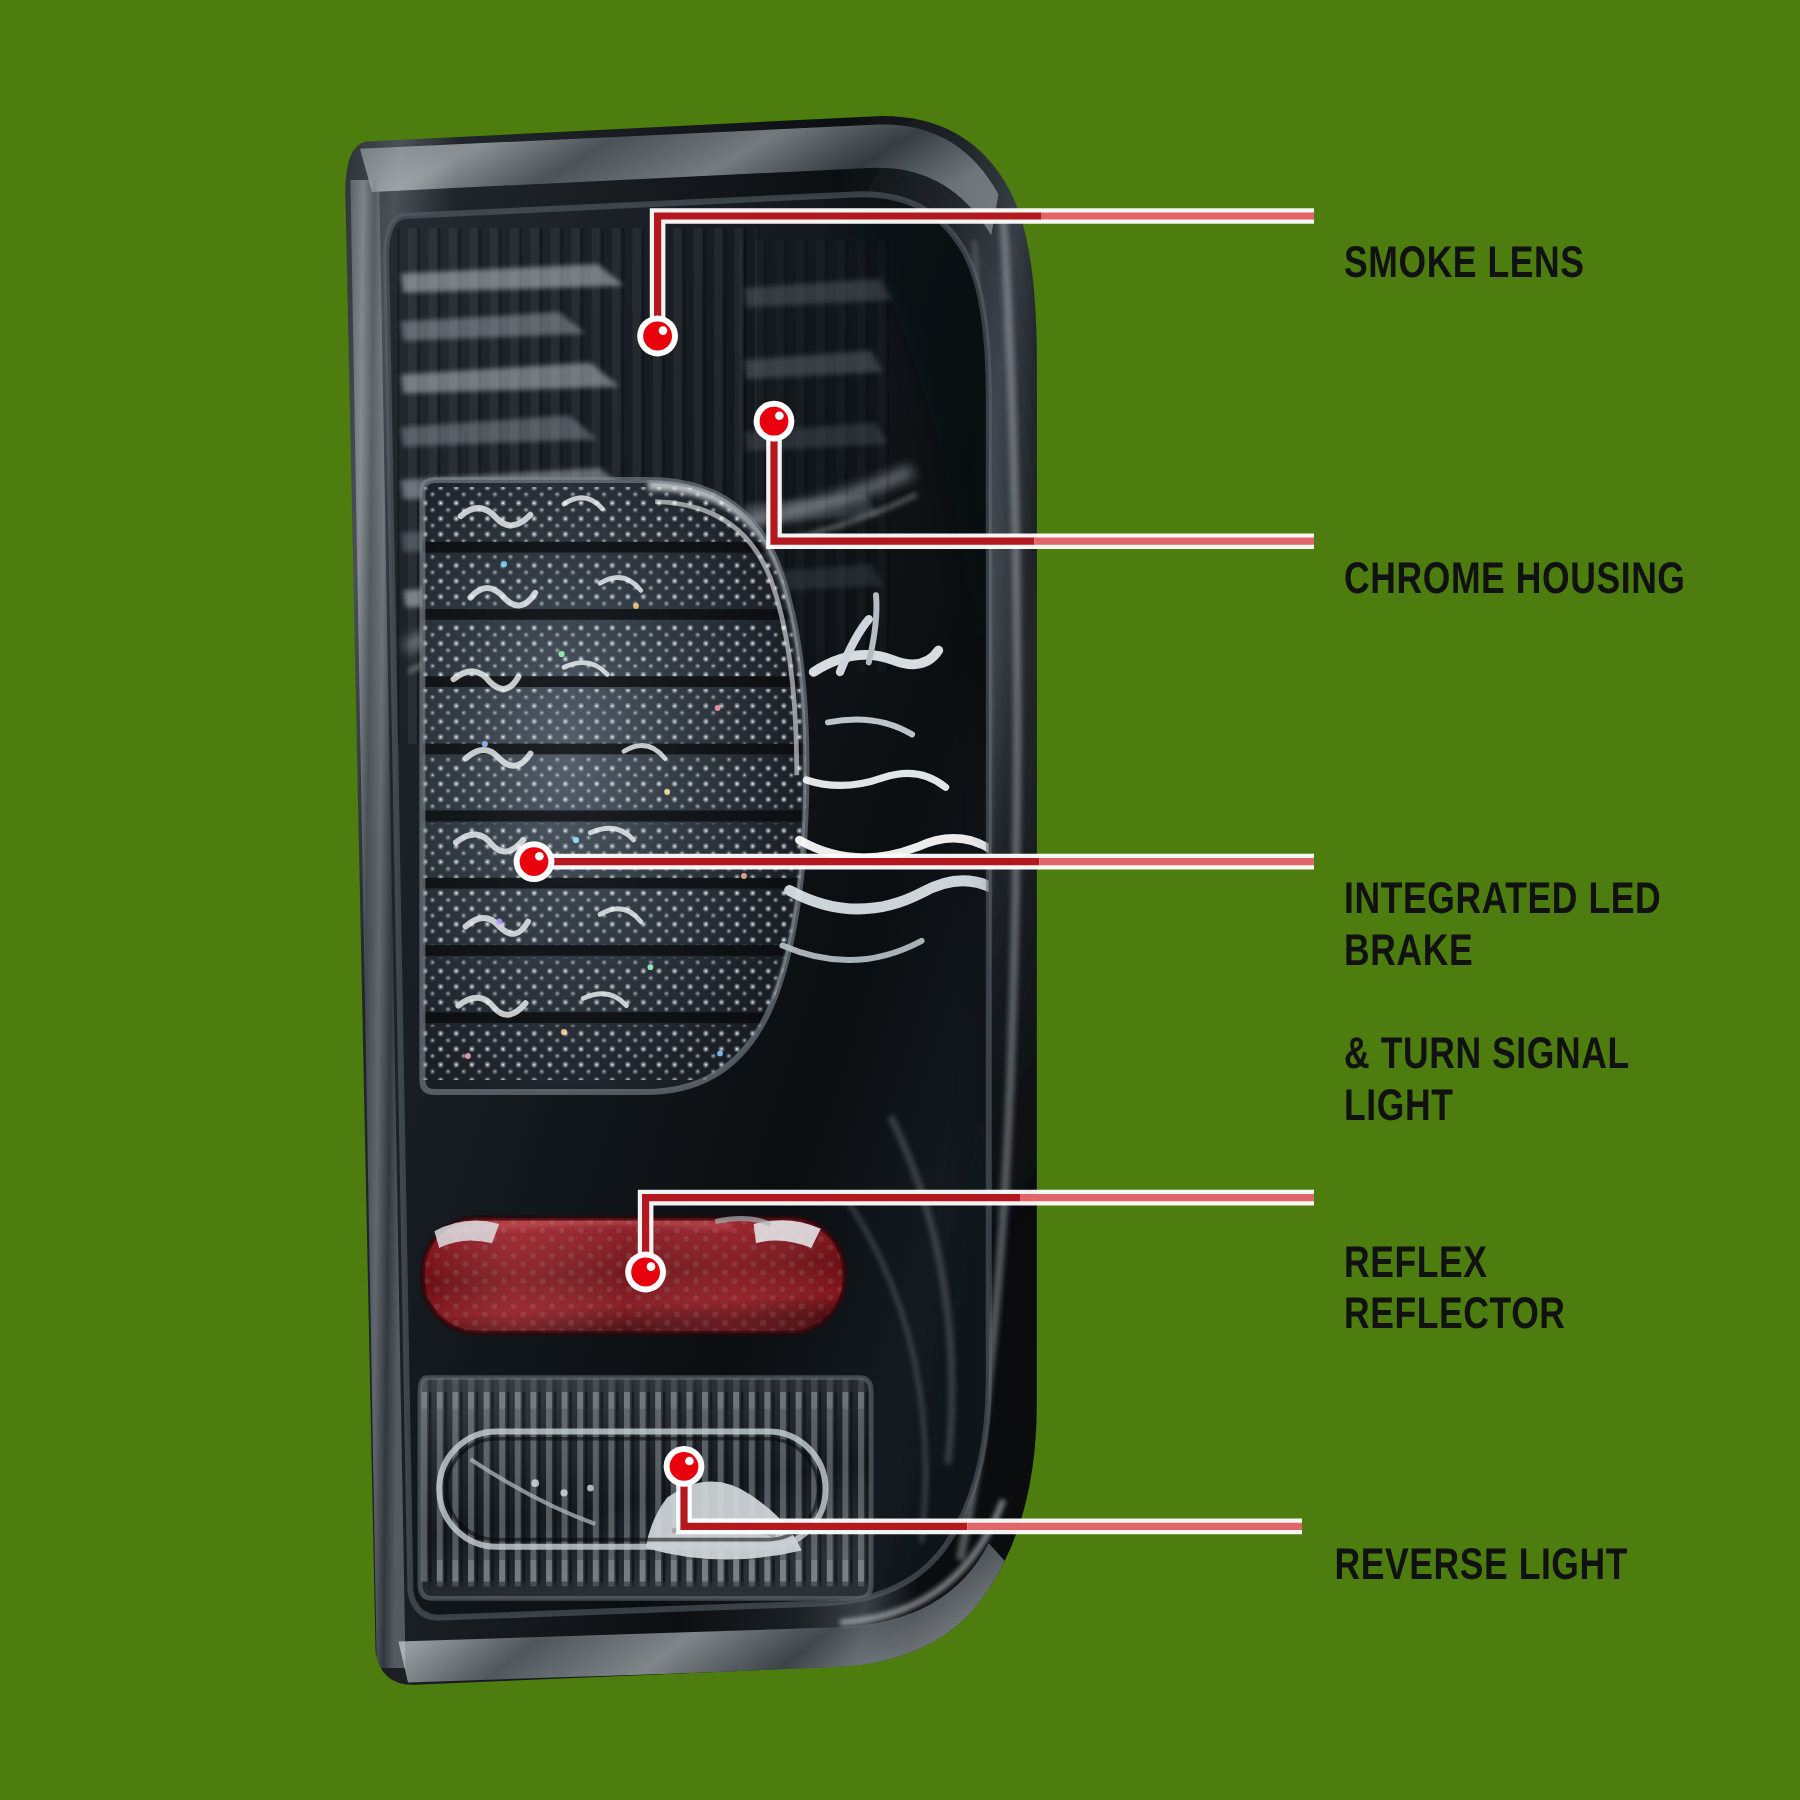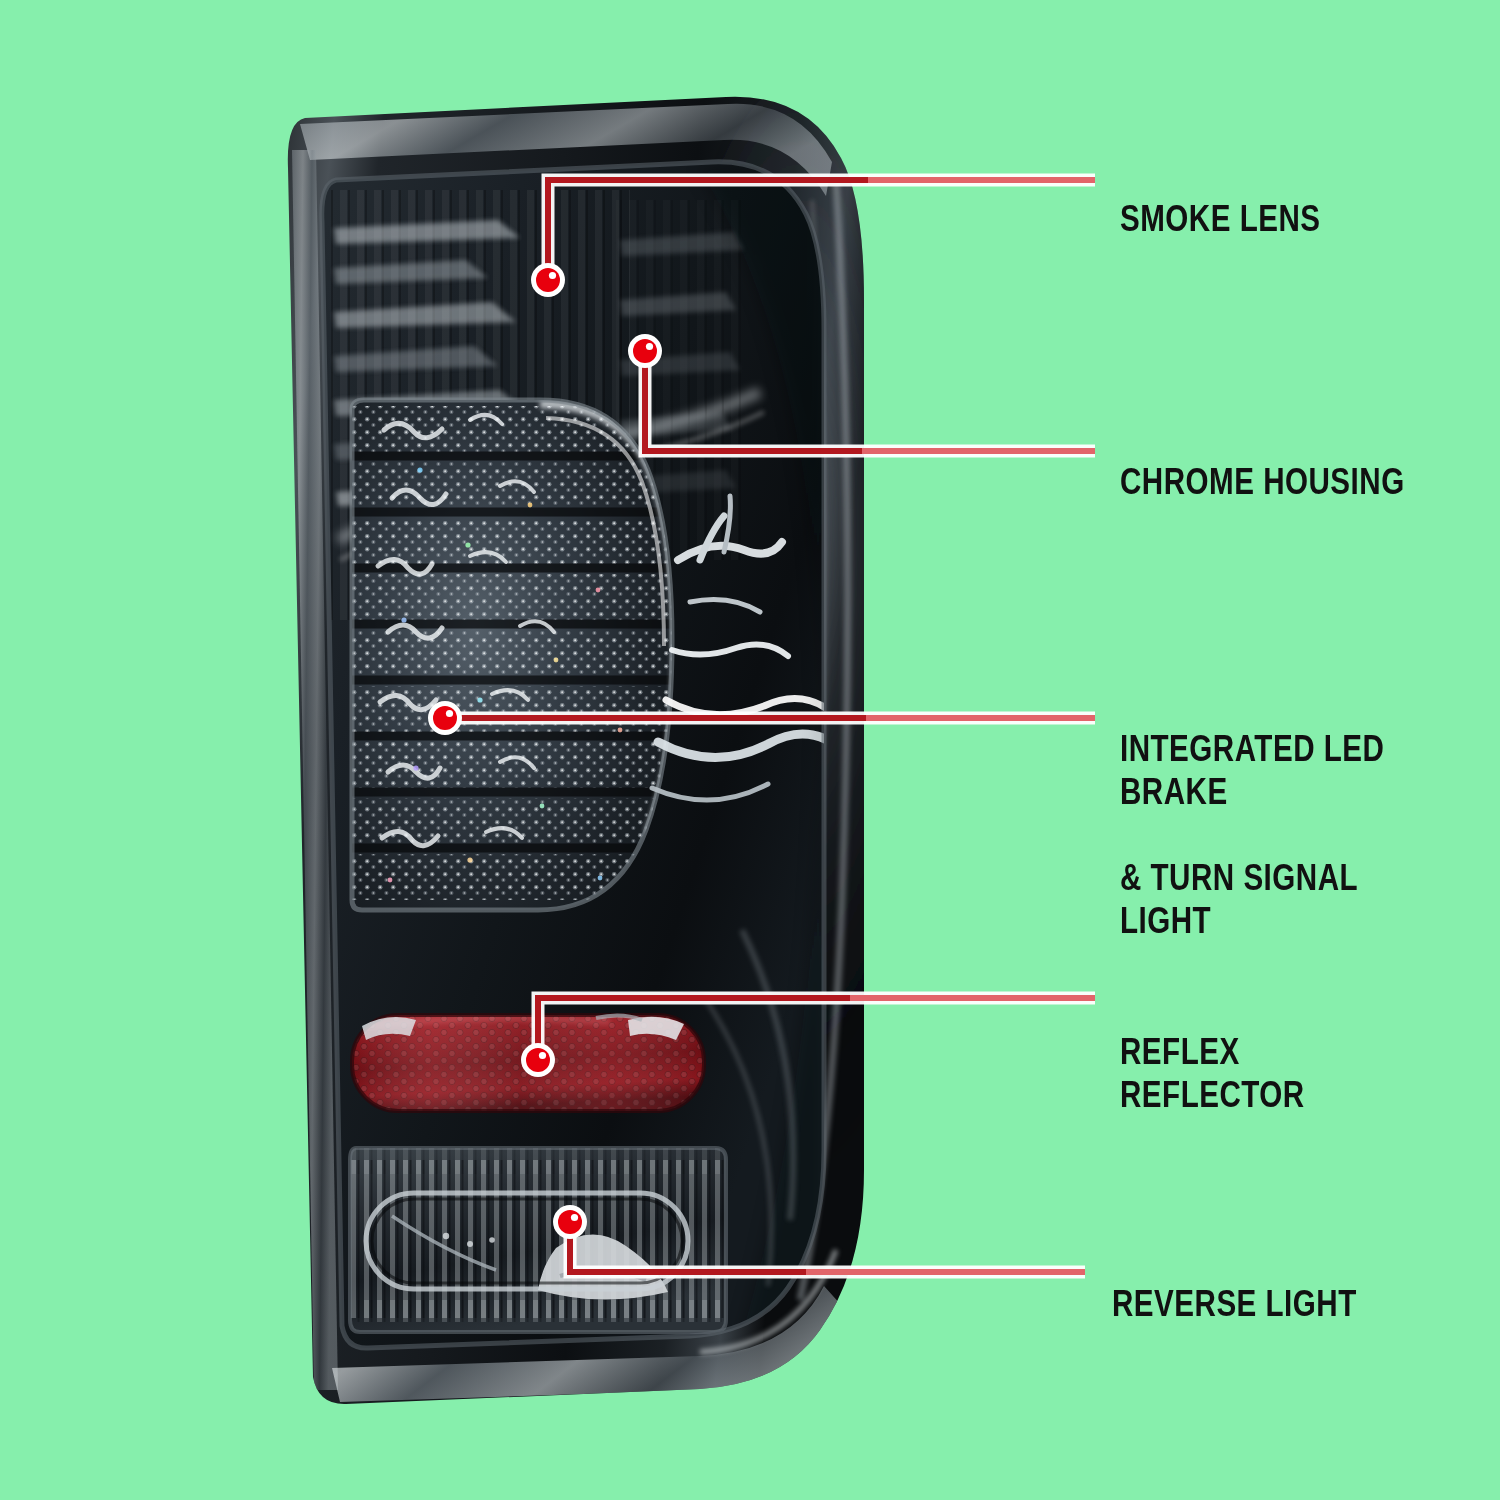--- a/index.html
+++ b/index.html
@@ -9,21 +9,21 @@
     background: #ffffff;
   }
   body {
     font-family: "Liberation Sans", sans-serif;
     -webkit-font-smoothing: antialiased;
   }
   #stage {
     position: relative;
     width: 1500px;
     height: 1500px;
-    background: #86efac;
+    background: #4d7c0f;
     overflow: hidden;
   }
   #product-svg {
     position: absolute;
     left: 0;
     top: 0;
     width: 1500px;
     height: 1500px;
   }
   .callout-label {

